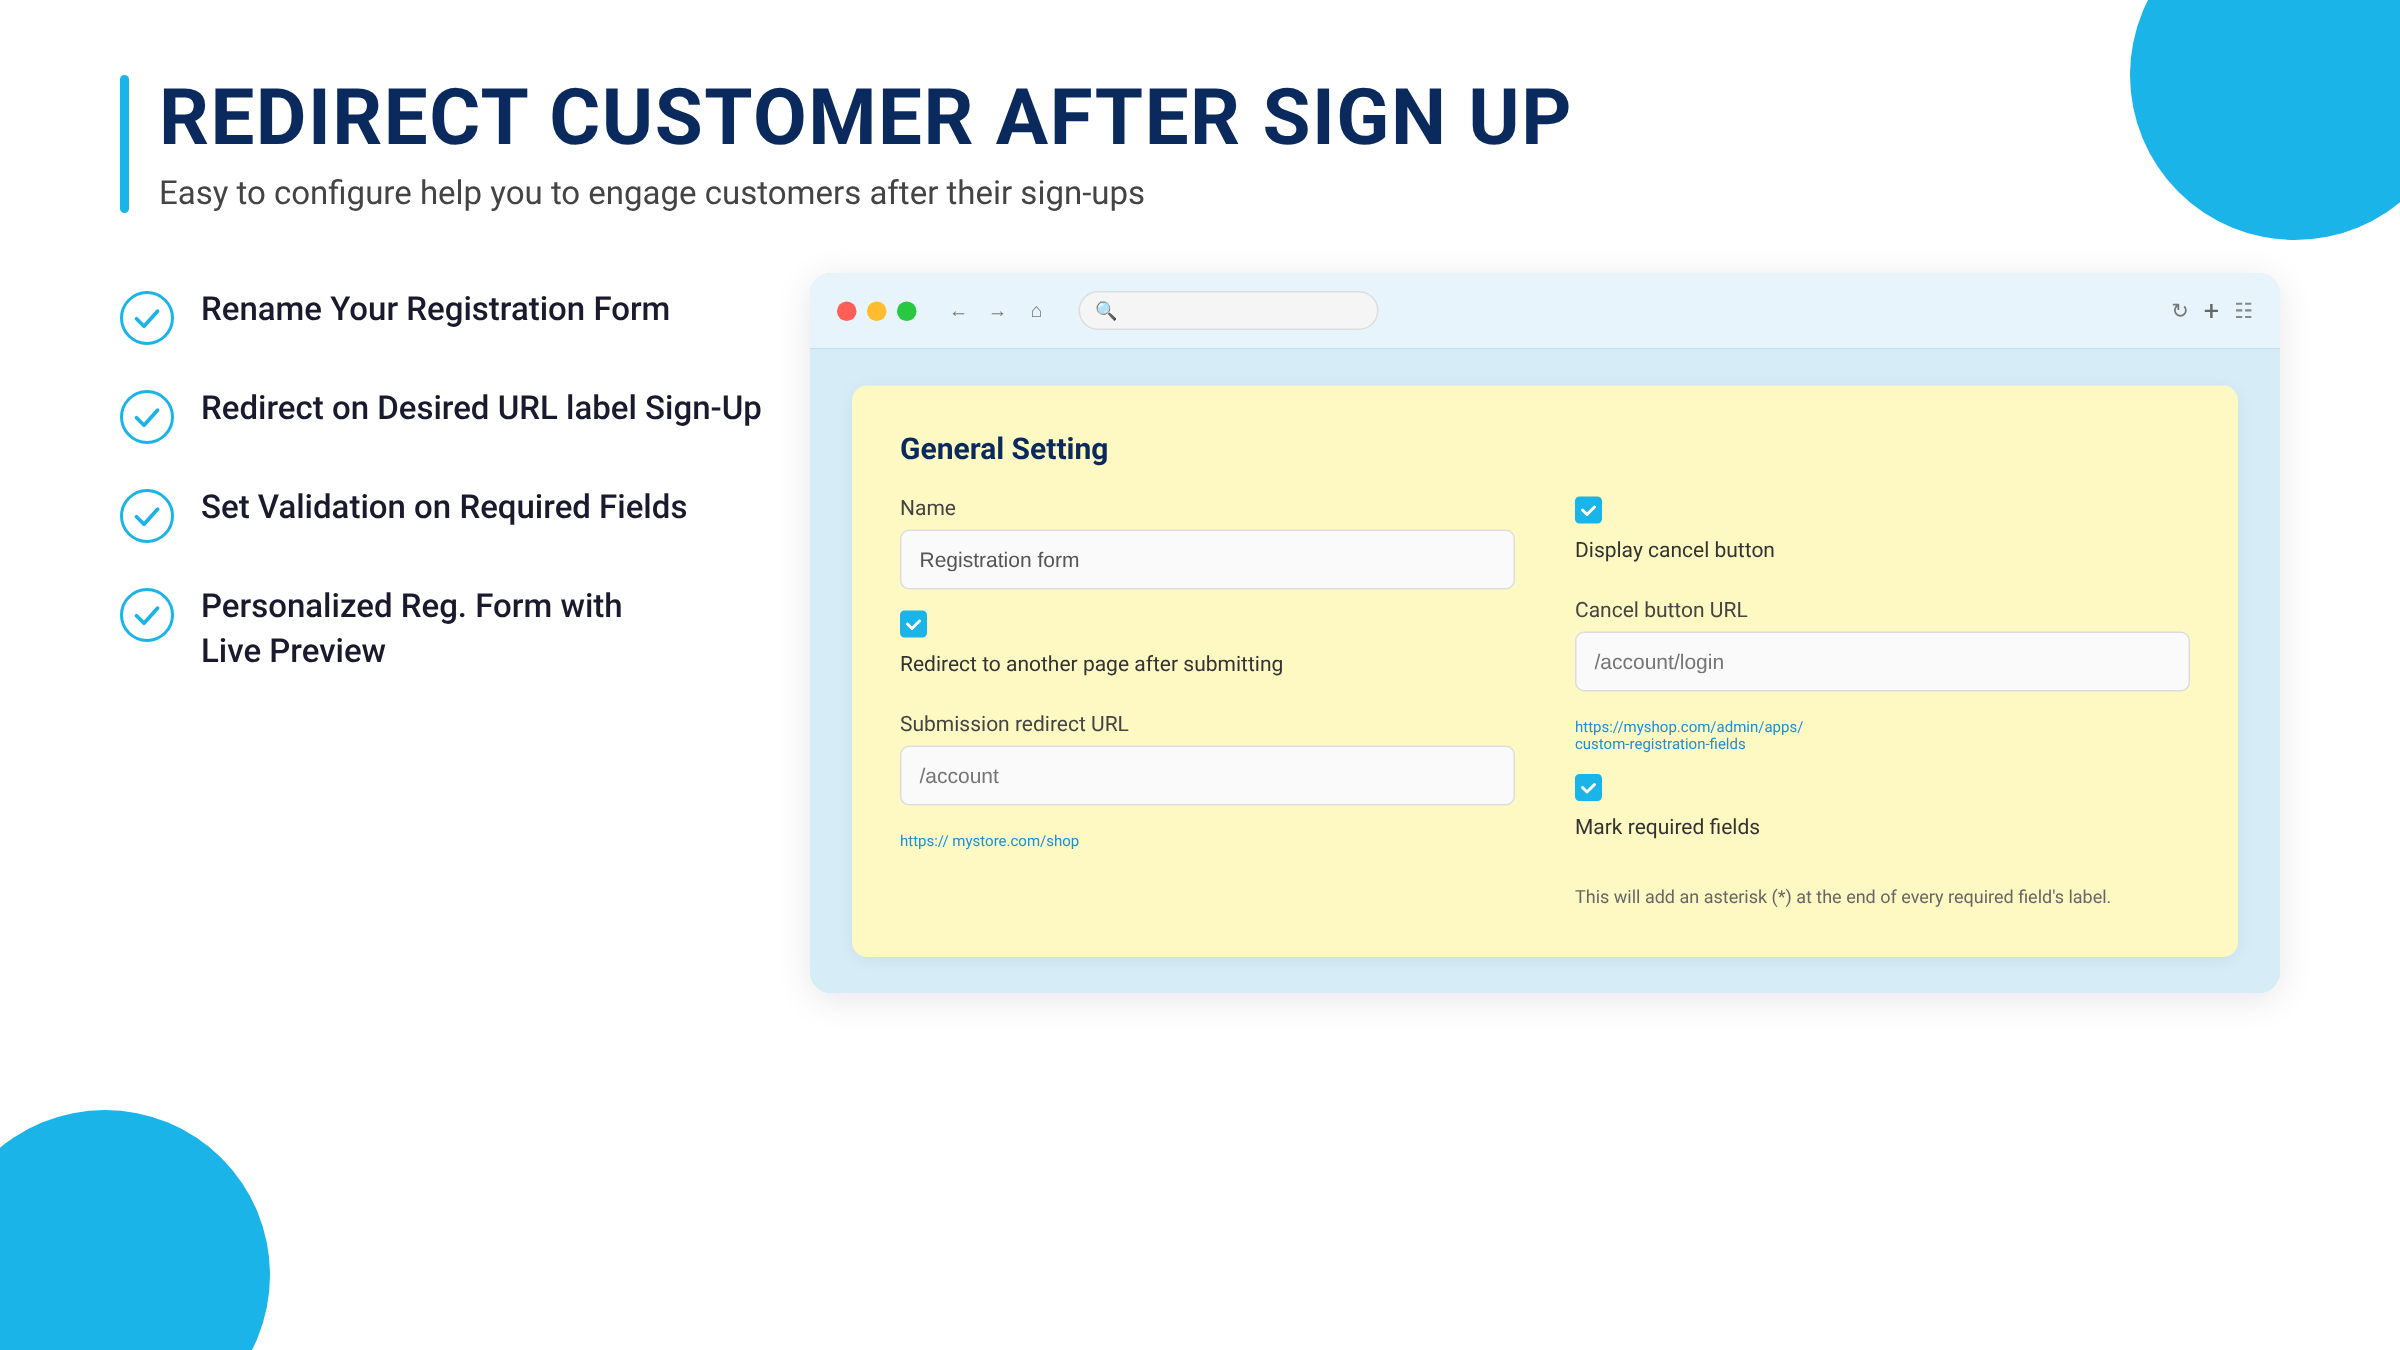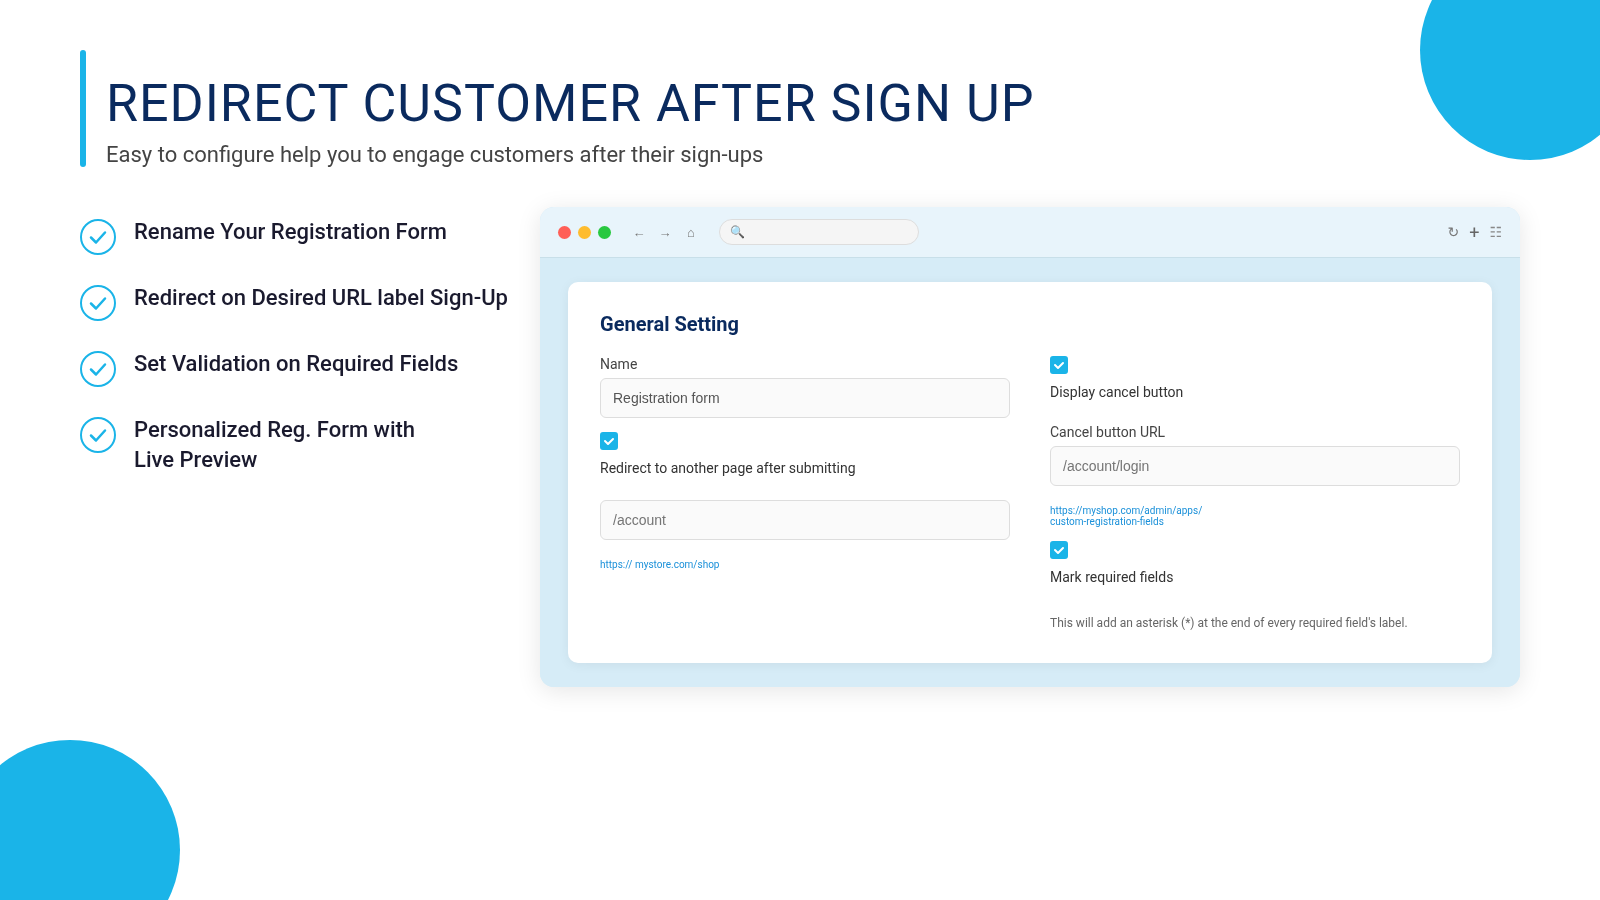--- a/index.html
+++ b/index.html
@@ -61,26 +61,25 @@
     }
 
     .header-text-block {
       display: flex;
       flex-direction: column;
       justify-content: center;
     }
 
     .main-title {
       font-size: 52px;
-      font-weight: 400;
+      font-weight: 700;
       color: #0a2a5e;
       letter-spacing: 1px;
       text-transform: uppercase;
       line-height: 1.1;
-      margin-top: 25px;
     }
 
     .subtitle {
       font-size: 22px;
       color: #444;
       margin-top: 10px;
       font-weight: 400;
     }
 
     
@@ -219,21 +218,21 @@
     }
 
     .browser-body {
       padding: 24px 28px;
       background: #d6ecf7;
       flex: 1;
     }
 
     
     .general-setting-card {
-      background: #ffffff;
+      background: #fef9c3;
       border-radius: 10px;
       padding: 30px 32px;
       box-shadow: 0 2px 12px rgba(0,0,0,0.06);
     }
 
     .card-title {
       font-size: 20px;
       font-weight: 700;
       color: #0a2a5e;
       margin-bottom: 20px;
@@ -430,20 +429,21 @@
               <div class="checkbox-row">
                 <div class="checkbox-styled">
                   <svg viewBox="0 0 12 12" fill="none">
                     <path d="M2 6l3 3 5-5" stroke="white" stroke-width="2" stroke-linecap="round" stroke-linejoin="round"></path>
                   </svg>
                 </div>
                 <span class="checkbox-label">Redirect to another page after  submitting</span>
               </div>
 
               <div>
+                <div class="field-label">Submission redirect URL</div>
                 <input class="text-input" type="text" placeholder="/account" style="">
                 <a class="link-text" href="#">https:// mystore.com/shop</a>
               </div>
 
             </div>
 
             <div class="right-column">
 
               <div class="checkbox-row">
                 <div class="checkbox-styled">

